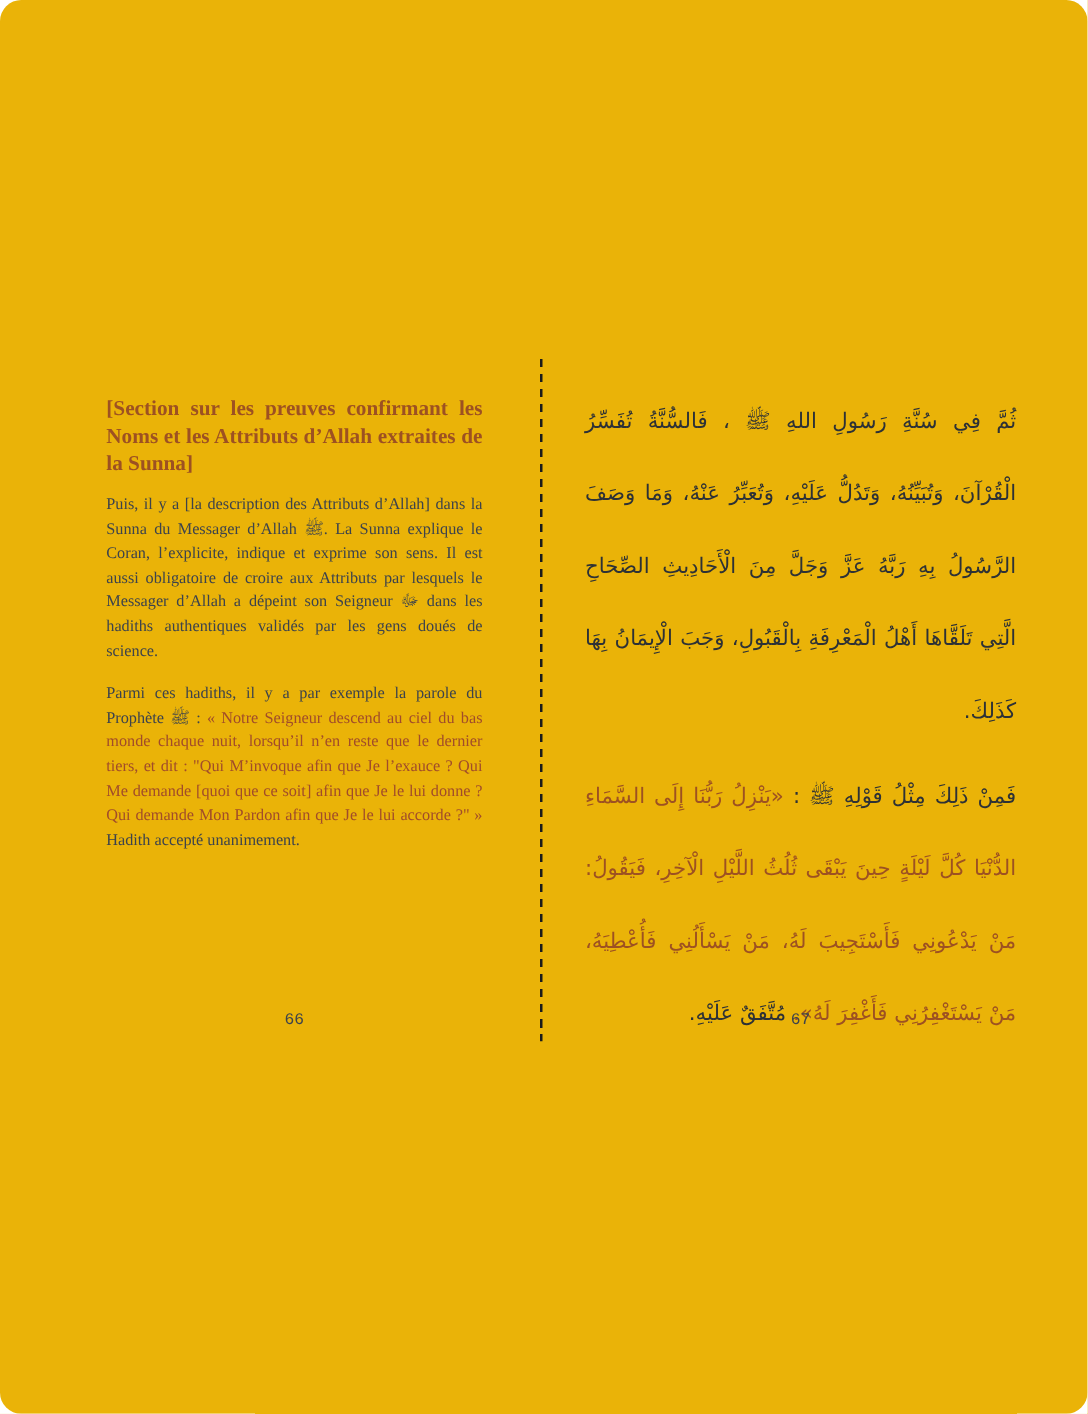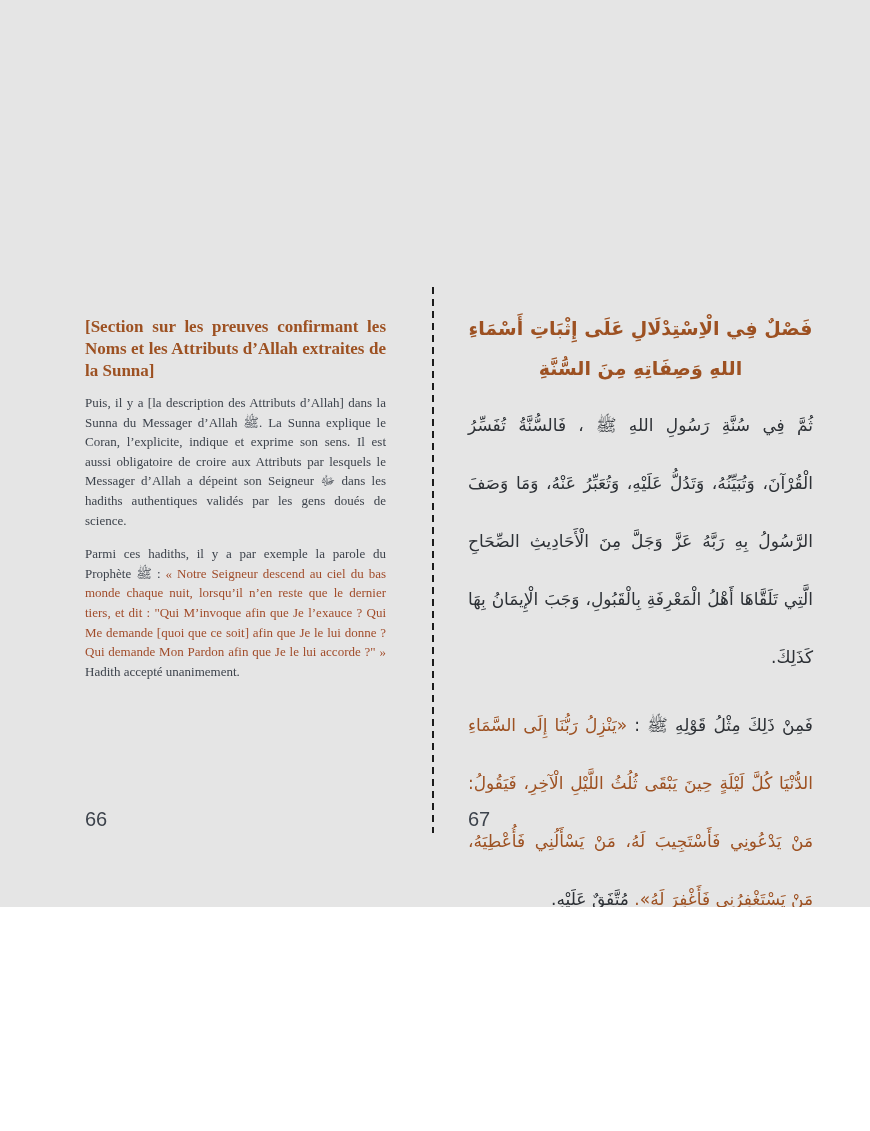--- a/index.html
+++ b/index.html
@@ -4,24 +4,25 @@
 <title>Book Spread — pages 66–67</title>
 <style>
   html, body {
     margin: 0;
     padding: 0;
     background: #ffffff;
   }
   .spread {
     position: relative;
     width: 870px;
-    height: 907px;
-    background: #e5e5e5;
+    height: 1131px;
+    background: #eab308;
     overflow: hidden;
     font-family: "Liberation Serif", "DejaVu Serif", serif;
+    border-radius: 17px;
   }
 
   
   .left-col {
     position: absolute;
     left: 85px;
     top: 316px;
     width: 301px;
   }
   .fr-heading {
@@ -82,43 +83,43 @@
       #1b1b1b 0px, #1b1b1b 7px,
       transparent 7px, transparent 12px
     );
   }
 
   
   .page-num {
     position: absolute;
     top: 808px;
     color: #3d434c;
-    font-size: 20px;
-    font-family: Liberation Sans, sans-serif;
+    font-size: 13px;
+    text-align: center;
+    font-family: Liberation Mono, monospace;
   }
   .page-num.left  { left: 85px;  width: 301px; }
   .page-num.right { left: 468px; width: 345px; }
 </style>
 </head>
 <body>
 
 <div class="spread">
 
   <div class="divider"></div>
 
   <div class="left-col">
     <h2 class="fr-heading">[Section sur les preuves confirmant les Noms et les Attributs d’Allah extraites de la Sunna]</h2>
 
     <p class="fr-para">Puis, il y a [la description des Attributs d’Allah] dans la Sunna du Messager d’Allah ﷺ. La Sunna explique le Coran, l’explicite, indique et exprime son sens. Il est aussi obligatoire de croire aux Attributs par lesquels le Messager d’Allah a dépeint son Seigneur ﷻ dans les hadiths authentiques validés par les gens doués de science.</p>
 
     <p class="fr-para"><span>Parmi ces hadiths, il y a par exemple la parole du Prophète ﷺ : </span><span class="fr-quote">« Notre Seigneur descend au ciel du bas monde chaque nuit, lorsqu’il n’en reste que le dernier tiers, et dit : "Qui M’invoque afin que Je l’exauce ? Qui Me demande [quoi que ce soit] afin que Je le lui donne ? Qui demande Mon Pardon afin que Je le lui accorde ?" »</span><span> Hadith accepté unanimement.</span></p>
   </div>
 
   <div class="right-col" lang="ar" dir="rtl">
-    <h2 class="ar-heading">فَصْلٌ فِي الْاِسْتِدْلَالِ عَلَى إِثْبَاتِ أَسْمَاءِ اللهِ وَصِفَاتِهِ مِنَ السُّنَّةِ</h2>
 
     <p class="ar-para">ثُمَّ فِي سُنَّةِ رَسُولِ اللهِ ﷺ ، فَالسُّنَّةُ تُفَسِّرُ الْقُرْآنَ، وَتُبَيِّنُهُ، وَتَدُلُّ عَلَيْهِ، وَتُعَبِّرُ عَنْهُ، وَمَا وَصَفَ الرَّسُولُ بِهِ رَبَّهُ عَزَّ وَجَلَّ مِنَ الْأَحَادِيثِ الصِّحَاحِ الَّتِي تَلَقَّاهَا أَهْلُ الْمَعْرِفَةِ بِالْقَبُولِ، وَجَبَ الْإِيمَانُ بِهَا كَذَلِكَ.</p>
 
     <p class="ar-para"><span>فَمِنْ ذَلِكَ مِثْلُ قَوْلِهِ ﷺ : </span><span class="ar-quote">«يَنْزِلُ رَبُّنَا إِلَى السَّمَاءِ الدُّنْيَا كُلَّ لَيْلَةٍ حِينَ يَبْقَى ثُلُثُ اللَّيْلِ الْآخِرِ، فَيَقُولُ: مَنْ يَدْعُونِي فَأَسْتَجِيبَ لَهُ، مَنْ يَسْأَلُنِي فَأُعْطِيَهُ، مَنْ يَسْتَغْفِرُنِي فَأَغْفِرَ لَهُ».</span><span> مُتَّفَقٌ عَلَيْهِ.</span></p>
   </div>
 
   <div class="page-num left">66</div>
   <div class="page-num right">67</div>
 
 </div>

